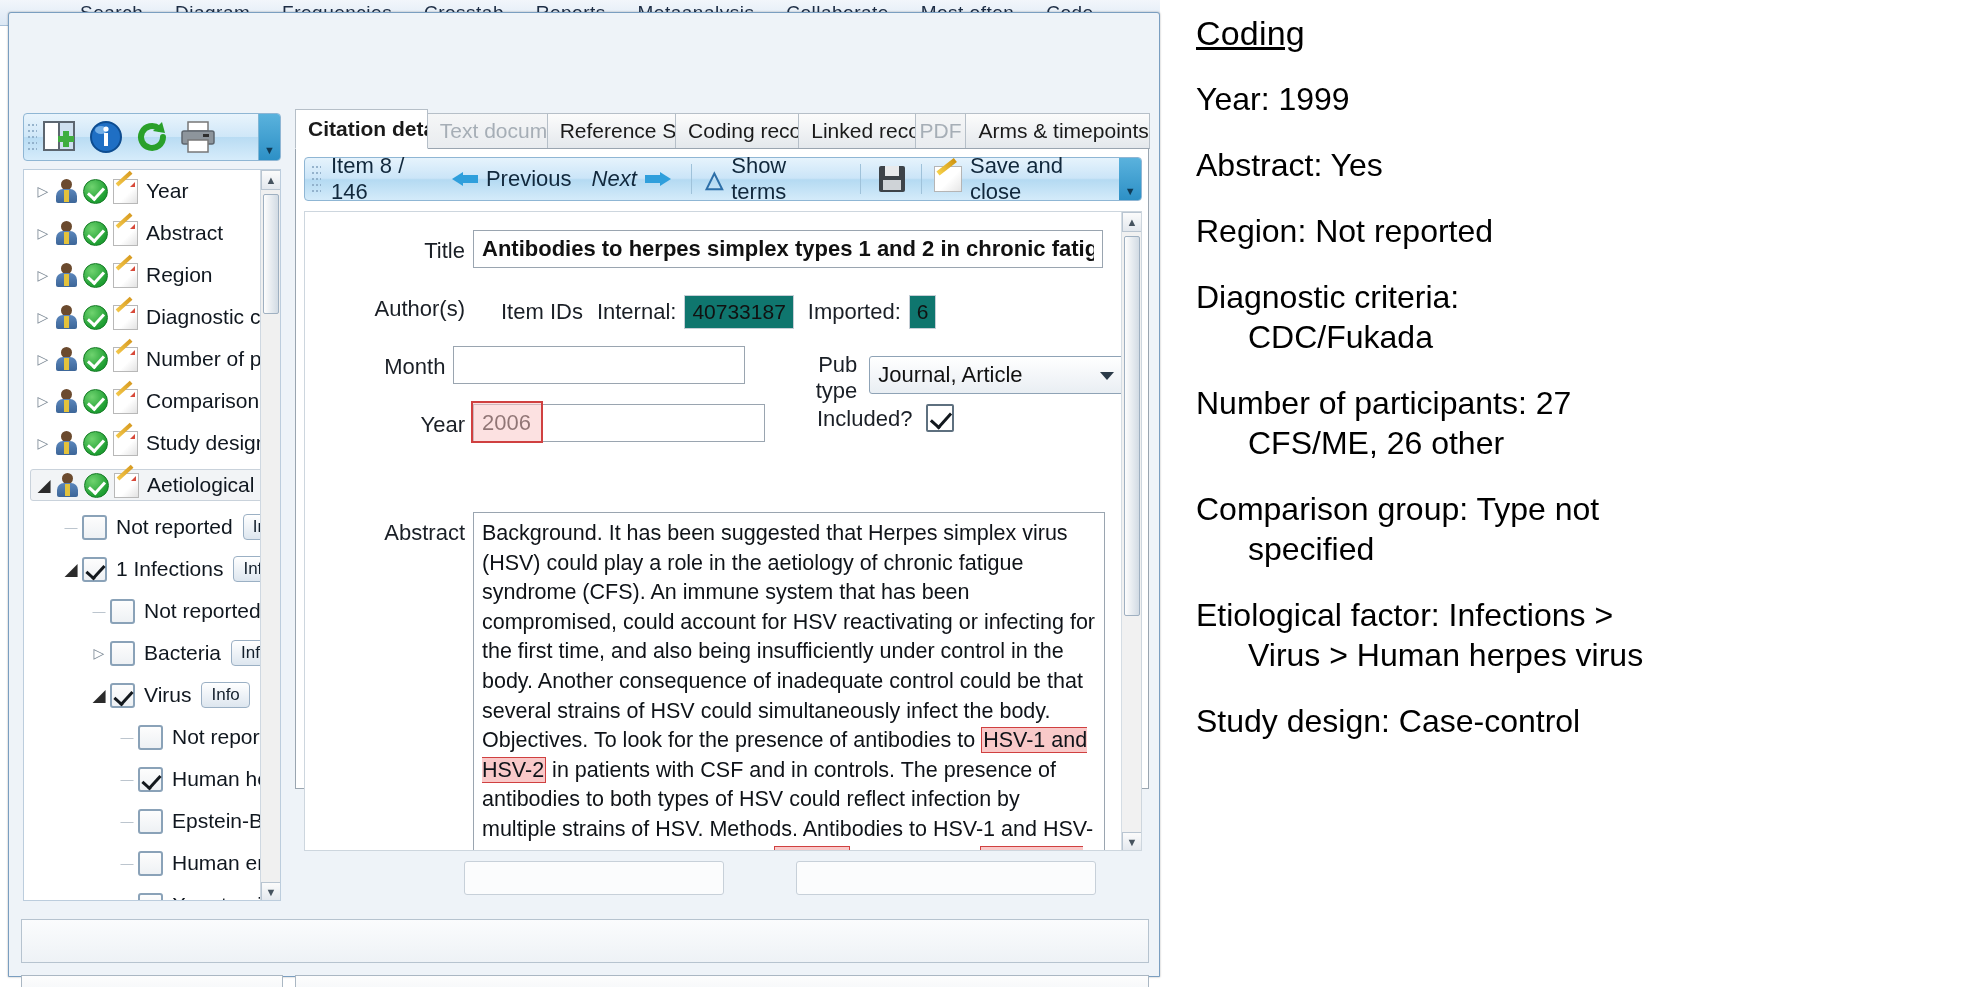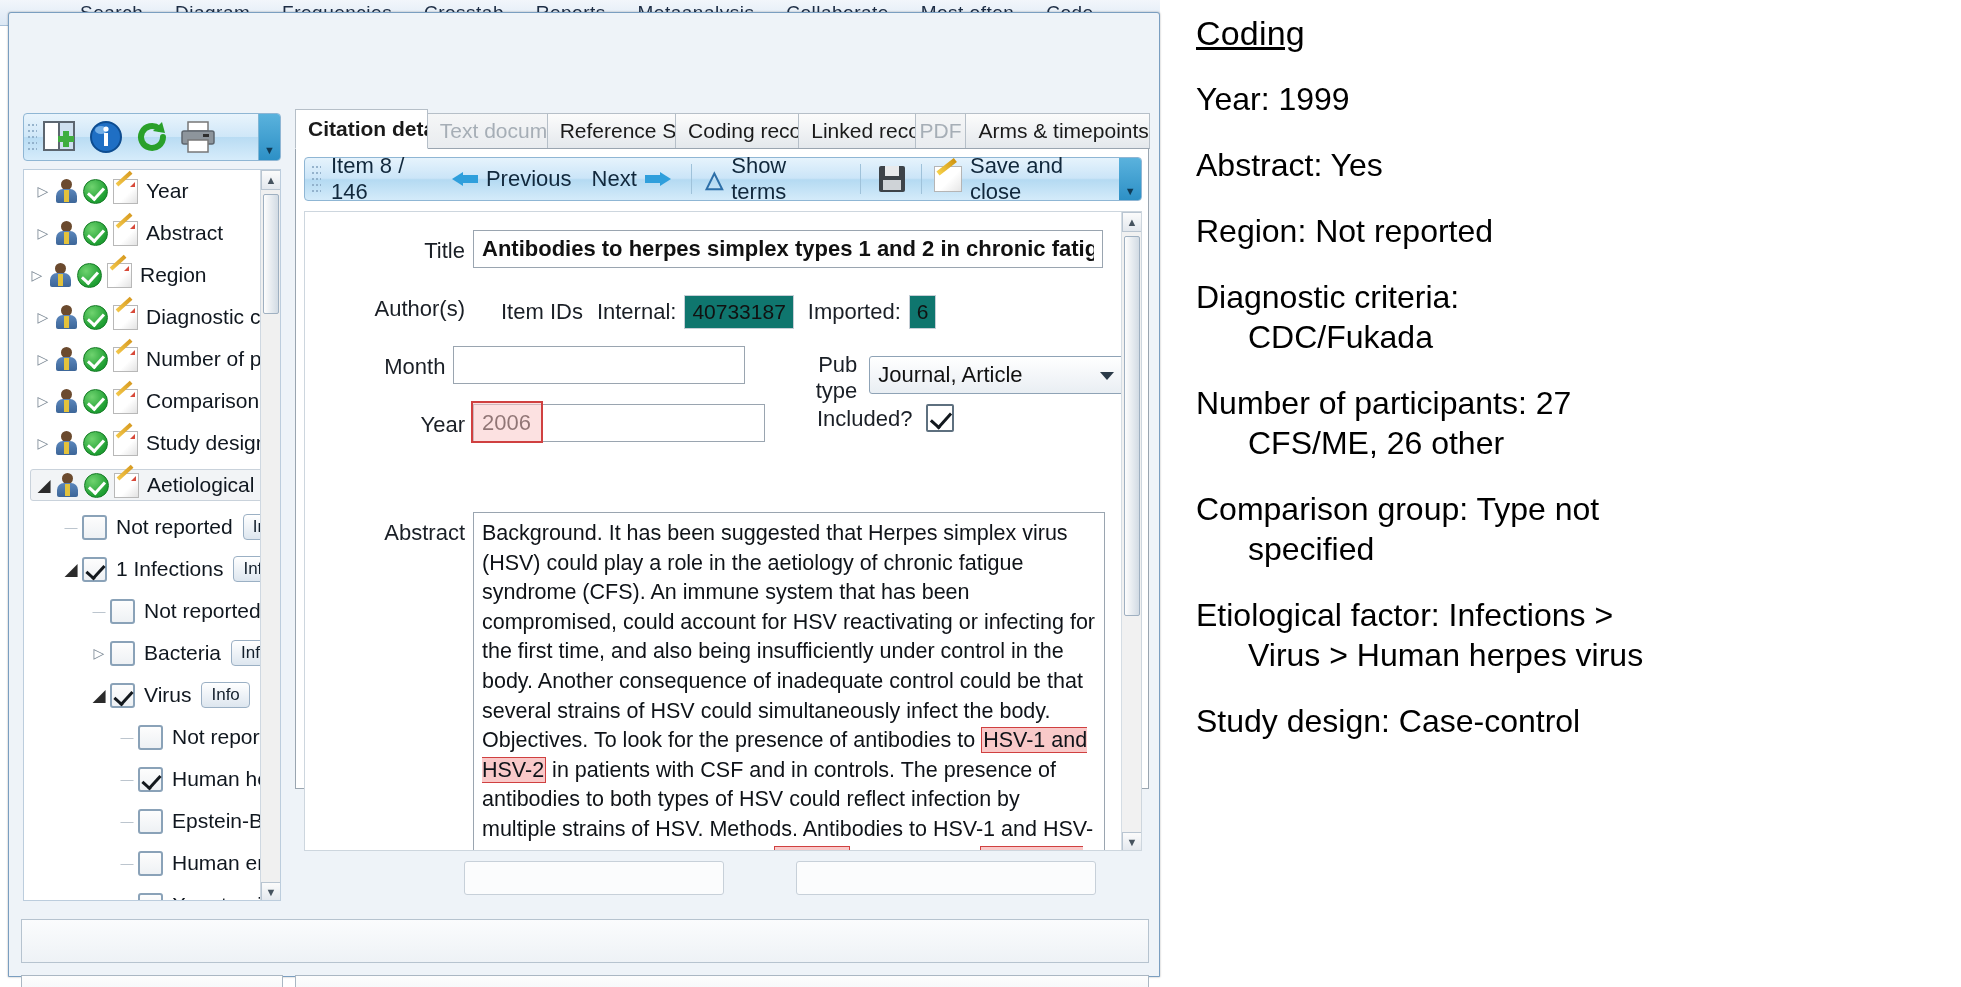--- a/index.html
+++ b/index.html
@@ -430,21 +430,21 @@
               <span class="user-icon">
                 <span class="head"></span>
                 <span class="body"></span>
                 <span class="tie"></span>
               </span>
               <span class="check-circle"></span>
               <span class="pencil-icon"></span>
               <span>Abstract</span>
             </div>
           </div>
-          <div class="node" style="">
+          <div class="node" style="padding-left: 6px;">
             <div class="node-chrome">
               <span class="expander closed"></span>
               <span class="user-icon">
                 <span class="head"></span>
                 <span class="body"></span>
                 <span class="tie"></span>
               </span>
               <span class="check-circle"></span>
               <span class="pencil-icon"></span>
               <span>Region</span>
@@ -628,21 +628,21 @@
         </div>
       </div>
 
       <div id="tabpanel">
 
         <div id="item-toolbar">
           <div class="grip" style="margin-left:6px;"></div>
           <span style="margin-left:10px;">Item 8 / 146</span>
           <span class="arrow-left"></span>
           <span>Previous</span>
-          <span style="margin-left:20px;">Next</span>
+          <span style="margin-left:20px;font-style:italic;">Next</span>
           <span class="arrow-right"></span>
           <span class="sep"></span>
           <span id="show-terms-icon">△</span>
           <span>Show terms</span>
           <span class="sep"></span>
           <span id="save-disk-icon"></span>
           <span class="sep" style="margin:0 12px;"></span>
           <span id="save-close-icon"></span>
           <span>Save and close</span>
           <div id="toolbar-scroll-tab">

